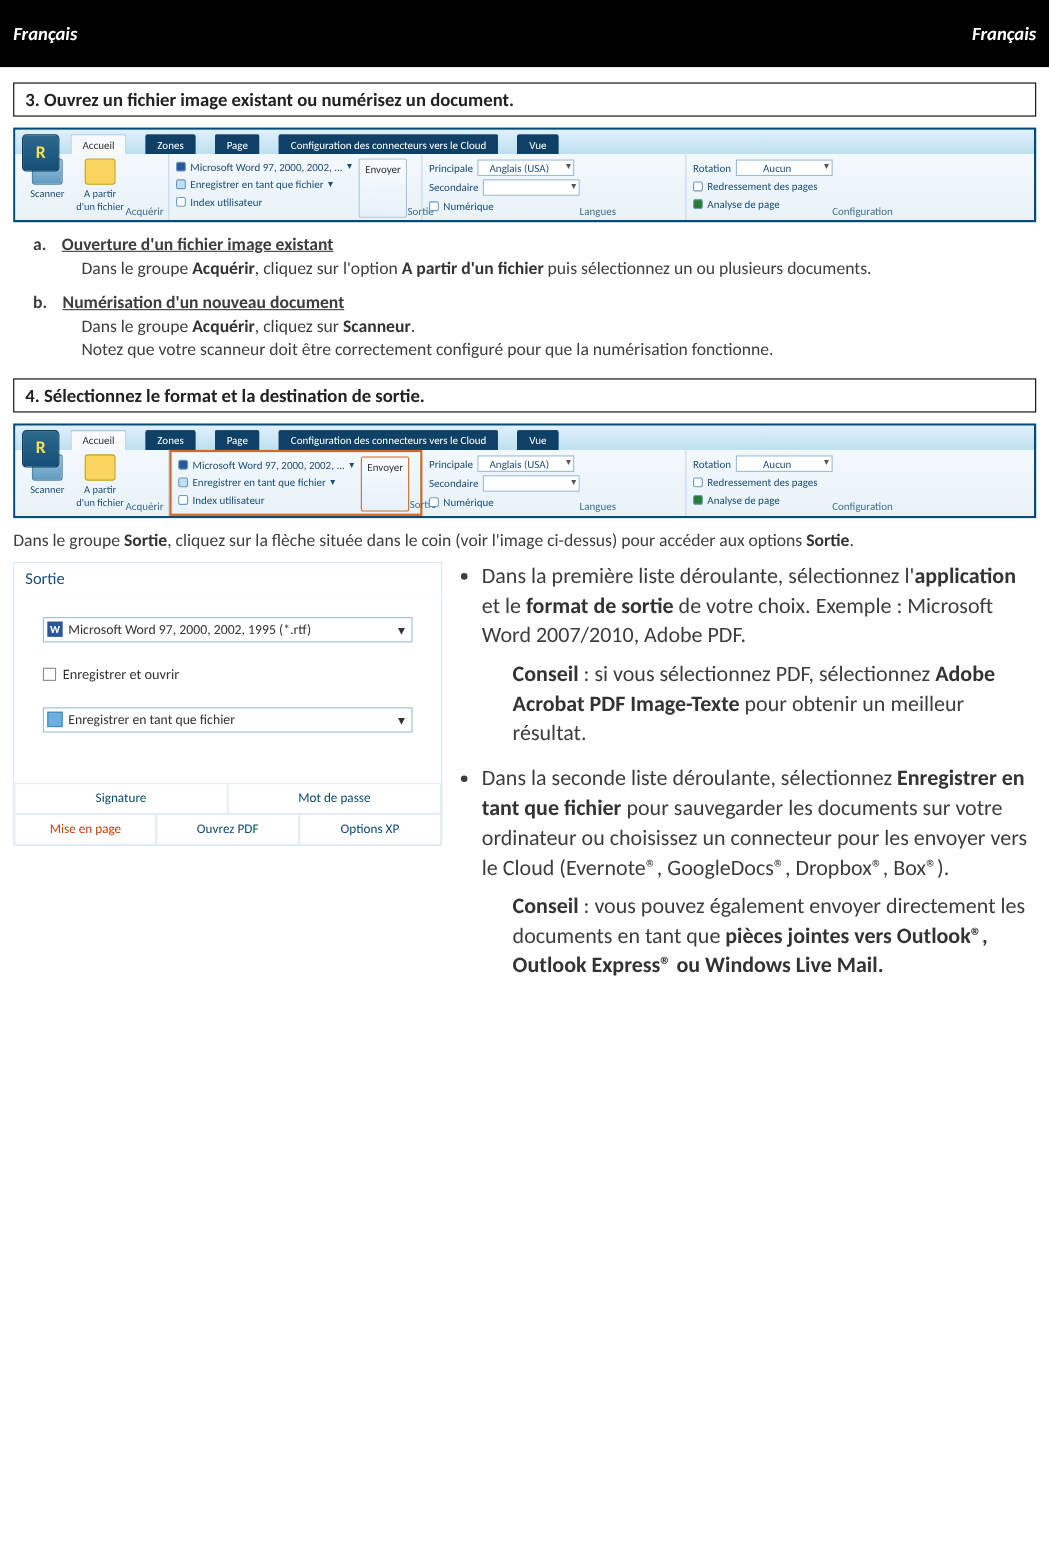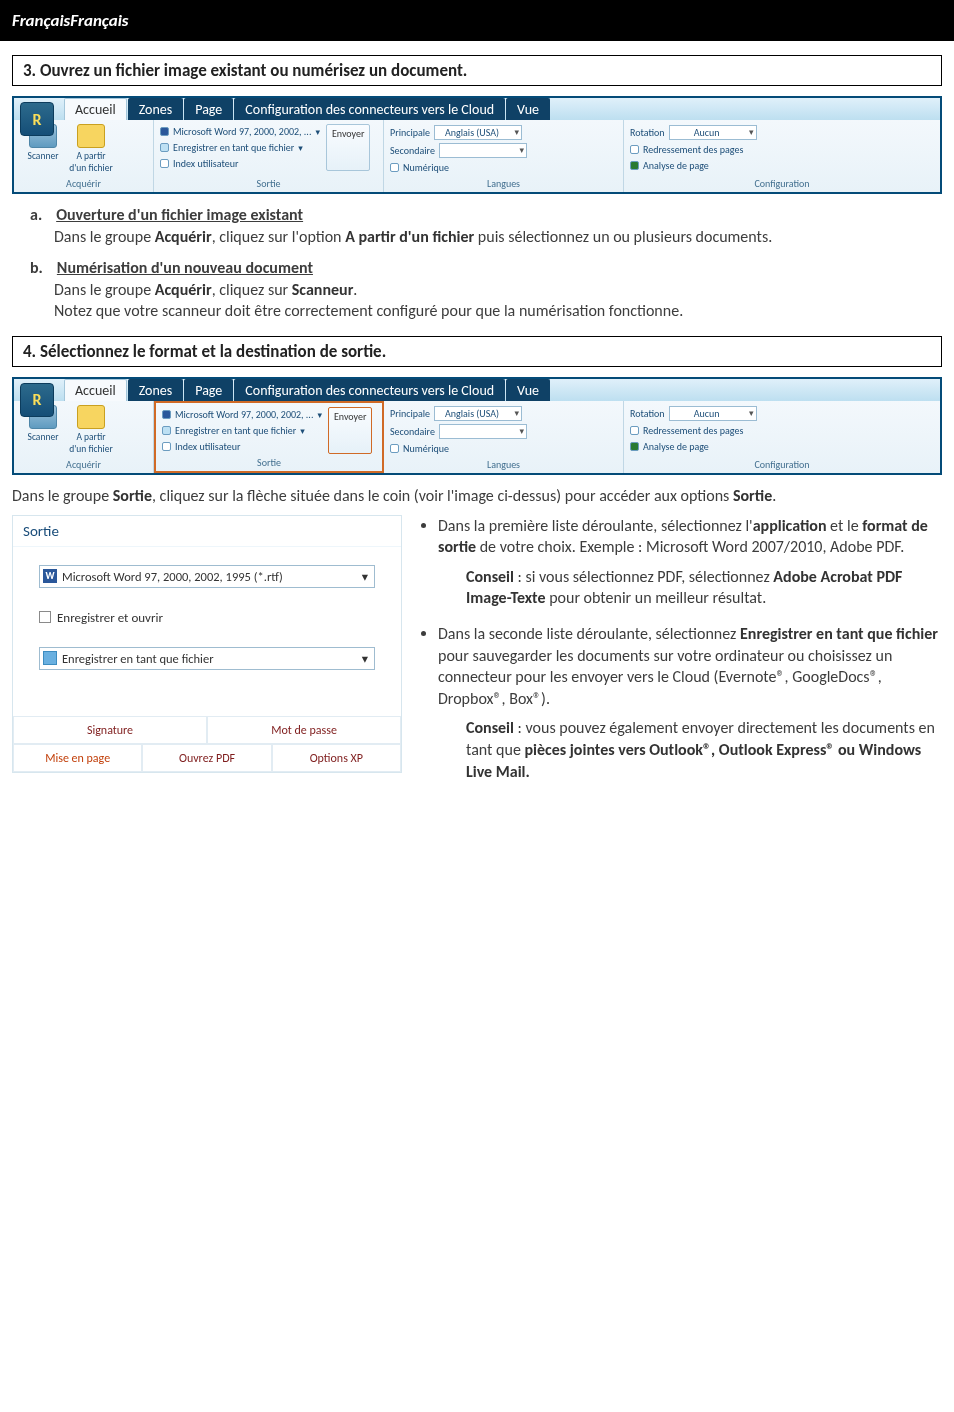--- a/index.html
+++ b/index.html
@@ -8,22 +8,22 @@
     font-family: Calibri, sans-serif;
     font-size: 15px;
     color: #333;
     background: #fff;
     width: 954px;
   }
   .header-bar {
     background: #000;
     color: #fff;
     display: flex;
-    justify-content: flex-start;
-    padding: 10px 12px;
+    justify-content: space-between;
+    padding: 20px 12px;
     font-style: italic;
     font-weight: bold;
     font-size: 17px;
   }
   .section-title {
     border: 1.5px solid #000;
     padding: 4px 10px;
     font-weight: bold;
     font-size: 17px;
     margin: 14px 12px 0 12px;
@@ -56,34 +56,34 @@
   }
   .ribbon-title {
     position:absolute; left:0; right:0; top:-18px;
     text-align:center; font-size:11px; color:#1e4e78;
   }
   .ribbon-tab {
     background: linear-gradient(#f5fafe,#e0eef6);
     border: 1px solid #a4c6da;
     border-bottom:none;
     padding: 2px 10px;
-    margin-right:1px;
-    font-size:14px;
+    margin-right:17px;
+    font-size:10px;
     border-radius:2px 2px 0 0;
   }
   .ribbon-tab.active { background:#f7fafd; }
   .ribbon-tab.dark { background:#0f4166; color:#fff; border-color:#0f4166; }
   .ribbon-body {
     display:flex;
     background: linear-gradient(#f3f8fc,#e8f2f8);
   }
   .rgroup {
     border-right:1px solid #c0d7e5;
     padding:4px 6px 2px 6px;
-    display:flex; flex-direction:column;
+    display:flex; flex-direction:row;
     position:relative;
     min-height:60px;
   }
   .rgroup-label {
     text-align:center; font-size:10px; color:#426f8f;
     margin-top:auto; padding-top:2px;
   }
   .big-btn {
     display:inline-flex; flex-direction:column; align-items:center;
     width:46px; font-size:9.5px; text-align:center; color:#1d4e78;
@@ -106,21 +106,21 @@
   .cfg-col{display:flex;flex-direction:column;gap:1px;}
   .body-text {
     margin: 10px 30px 0 30px;
     line-height:1.35;
     font-size:16px;
     color:#3d3d3d;
   }
   .ab { display:flex; gap:14px; margin-top:10px;}
   .ab .letter{font-weight:bold;}
   .ab .abtitle{font-weight:bold;text-decoration:underline;}
-  .abbody{margin-left:24px;}
+  .abbody{margin-left:44px;}
   .two-col {
     display:flex; gap:16px; margin: 8px 12px 0 12px;
     align-items:flex-start;
   }
   .sortie-panel {
     border:1px solid #d7e6ee;
     width:390px;
     font-size:13px;
   }
   .sortie-panel h4{
@@ -132,22 +132,22 @@
     border:1px solid #9fbcd0;width:100%;padding:3px 20px 3px 22px;position:relative;
     font-size:12.5px; background:#fff;
   }
   .sp-dd::after{content:"▾";position:absolute;right:6px;top:3px;color:#333;}
   .sp-dd .wico{position:absolute;left:3px;top:3px;width:14px;height:14px;background:#2a579a;color:#fff;font-size:10px;font-weight:bold;display:flex;align-items:center;justify-content:center;}
   .sp-dd .flico{position:absolute;left:3px;top:3px;width:14px;height:14px;background:#6ab0e0;border:1px solid #3d8cc0;}
   .sp-check{display:flex;align-items:center;gap:6px;margin:22px 0;}
   .sp-check .cb{width:12px;height:12px;border:1px solid #8a8a8a;background:#fff;}
   .sp-tabs{display:flex;border-top:1px solid #e2ecf3;}
   .sp-tab{flex:1;text-align:center;padding:6px 4px;border:1px solid #e2ecf3;border-top:none;font-size:12px;color:#c2410c;background:#fff;}
-  .sp-tab.dis{color:#7f1d1d;}
-  .right-bullets{flex:1;font-size:16px;color:#3d3d3d;line-height:1.35;}
+  .sp-tab.dis{color:#0c4a6e;}
+  .right-bullets{flex:1;font-size:20px;color:#3d3d3d;line-height:1.35;}
   .right-bullets ul{list-style:disc;padding-left:20px;margin:0;}
   .right-bullets li{margin-bottom:14px;}
   .indent{margin-left:28px;margin-top:8px;}
   b{color:#333;}
 </style>
 </head>
 <body>
 
 <div class="header-bar">
   <span>Français</span>

